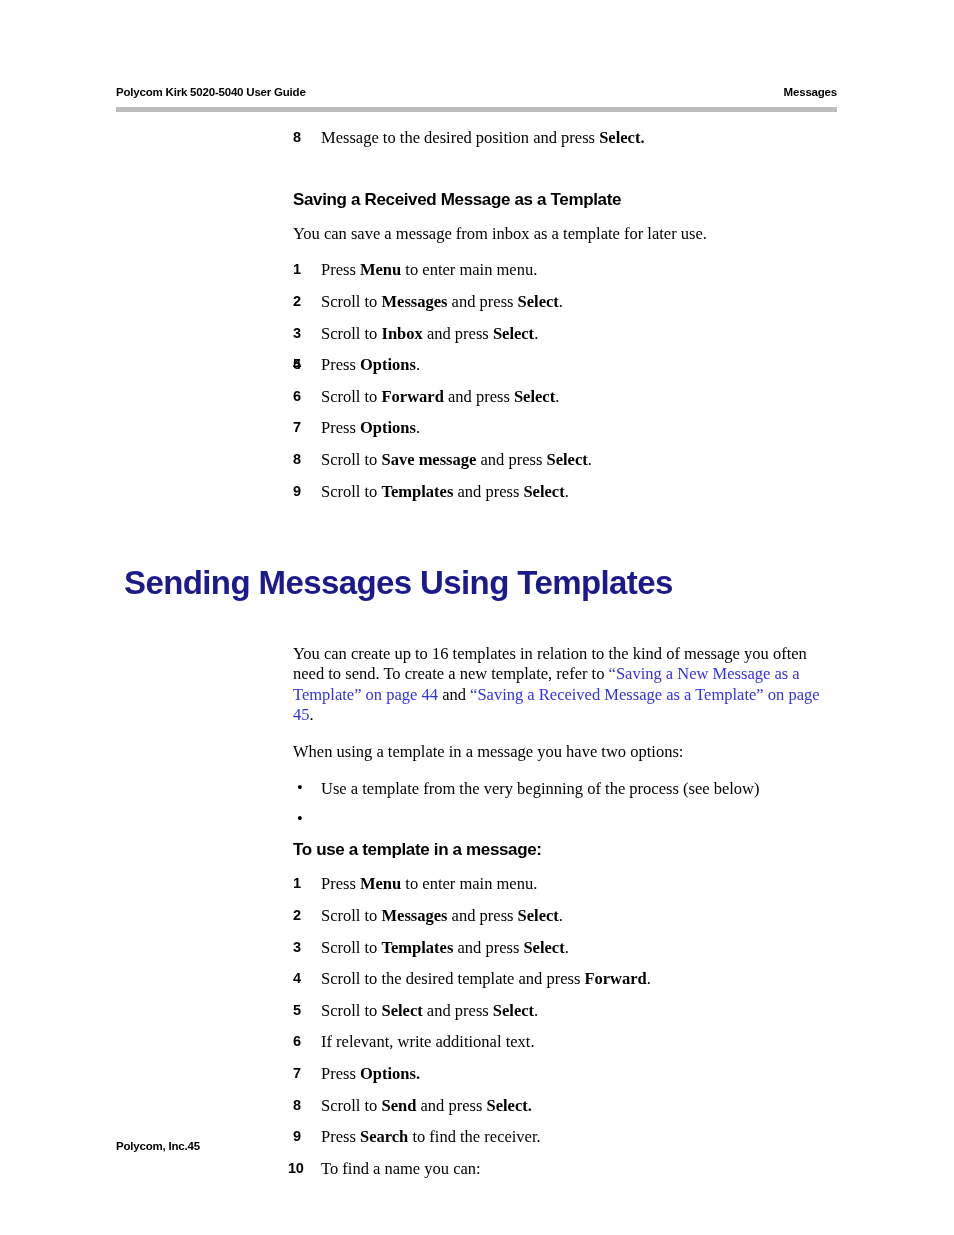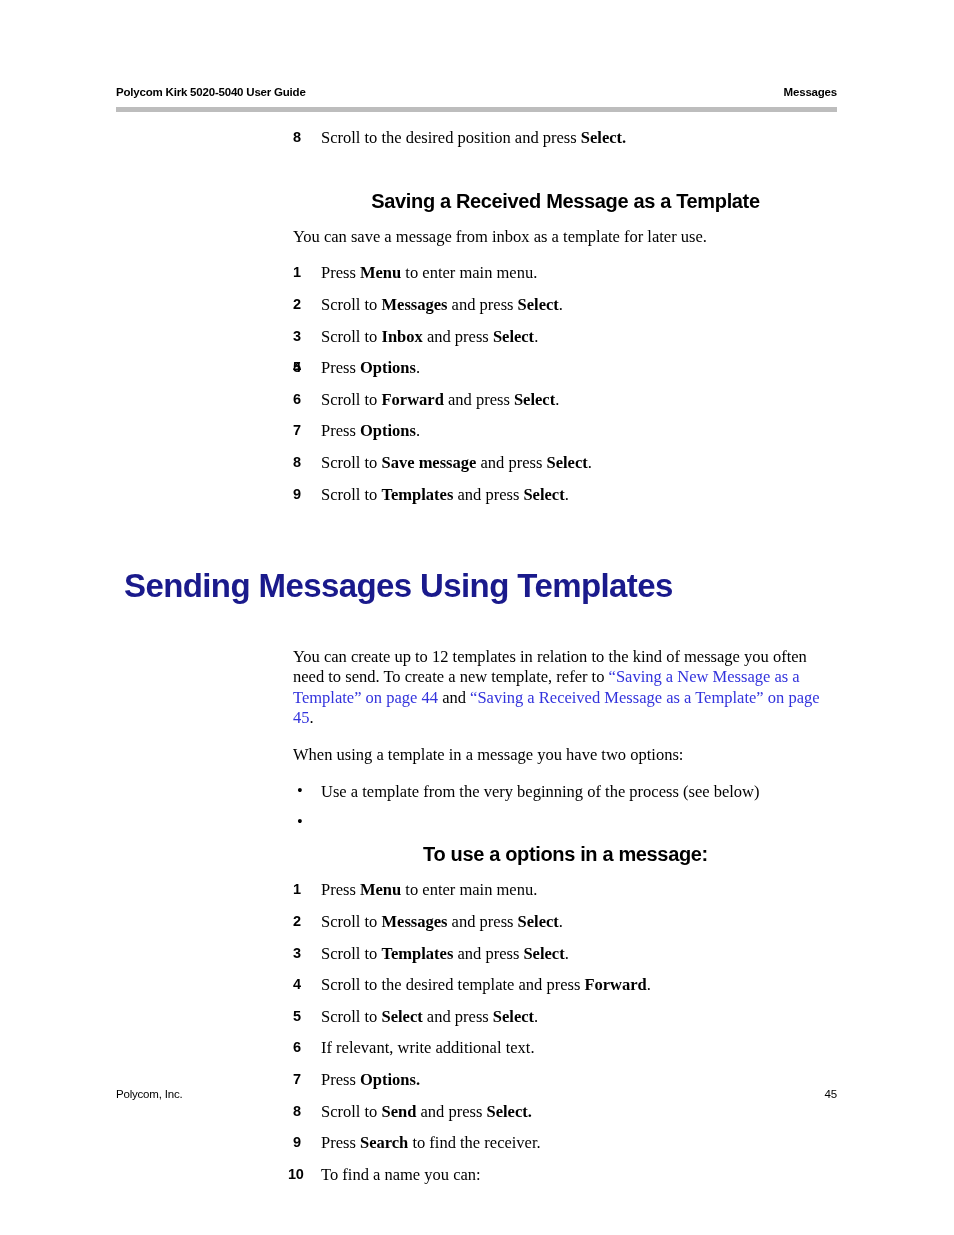--- a/index.html
+++ b/index.html
@@ -44,27 +44,27 @@
     top: 107px;
     width: 721px;
     height: 5px;
     background: #bdbdbd;
   }
 
   
   .running-footer {
     position: absolute;
     left: 116px;
-    top: 1088px;
+    top: 1140px;
     width: 721px;
     display: flex;
-    justify-content: space-between;
+    justify-content: flex-start;
     align-items: flex-end;
     font-family: "Liberation Sans", "DejaVu Sans", sans-serif;
-    font-weight: normal;
+    font-weight: bold;
     font-size: 11.5px;
     letter-spacing: -0.2px;
     color: #000000;
   }
 
   
   .content {
     position: absolute;
     left: 116px;
     top: 128px;
@@ -102,25 +102,24 @@
   }
   .num-item.wide > .num {
     left: -5px;
     width: 25px;
   }
 
   
   .sub-head {
     font-family: "Liberation Sans", "DejaVu Sans", sans-serif;
     font-weight: bold;
-    font-size: 20px;
+    font-size: 17px;
     letter-spacing: -0.35px;
     color: #000000;
     margin: 0 0 14px 0;
-    text-align: center;
   }
 
   p.body {
     font-size: 16.5px;
     line-height: 1.25;
     margin: 0 0 16px 0;
   }
 
   
   .h1 {
@@ -175,21 +174,21 @@
     <span>Messages</span>
   </div>
   <div class="header-rule"></div>
 
   <div class="content">
     <div class="body-col">
 
       <ol class="num-list">
         <li class="num-item">
           <span class="num">8</span>
-          <span><span>Scroll to the desired position and press </span><b>Select.</b></span>
+          <span><span>Message to the desired position and press </span><b>Select.</b></span>
         </li>
       </ol>
 
       <div class="spacer-sm"></div>
 
       <h3 class="sub-head">Saving a Received Message as a Template</h3>
       <p class="body">You can save a message from inbox as a template for later use.</p>
 
       <ol class="num-list">
         <li class="num-item">
@@ -230,37 +229,37 @@
       </ol>
     </div>
 
     <div class="spacer-md"></div>
 
     <h1 class="h1">Sending Messages Using Templates</h1>
 
     <div class="spacer-lg"></div>
 
     <div class="body-col">
-      <p class="body"><span>You can create up to 12 templates in relation to the kind of message you often need to send. To create a new template, refer to </span><span class="xref">“Saving a New Message as a Template” on page 44</span><span> and </span><span class="xref">“Saving a Received Message as a Template” on page 45</span><span>.</span></p>
+      <p class="body"><span>You can create up to 16 templates in relation to the kind of message you often need to send. To create a new template, refer to </span><span class="xref">“Saving a New Message as a Template” on page 44</span><span> and </span><span class="xref">“Saving a Received Message as a Template” on page 45</span><span>.</span></p>
 
       <p class="body">When using a template in a message you have two options:</p>
 
       <ul class="bullet-list">
         <li class="bullet-item">
           <span class="dot">•</span>
           <span>Use a template from the very beginning of the process (see below)</span>
         </li>
         <li class="bullet-item">
           <span class="dot">•</span>
         </li>
       </ul>
 
       <div class="spacer-sm"></div>
 
-      <h3 class="sub-head">To use a options in a message:</h3>
+      <h3 class="sub-head">To use a template in a message:</h3>
 
       <ol class="num-list">
         <li class="num-item">
           <span class="num">1</span>
           <span><span>Press </span><b>Menu</b><span> to enter main menu.</span></span>
         </li>
         <li class="num-item">
           <span class="num">2</span>
           <span><span>Scroll to </span><b>Messages</b><span> and press </span><b>Select</b><span>.</span></span>
         </li>

